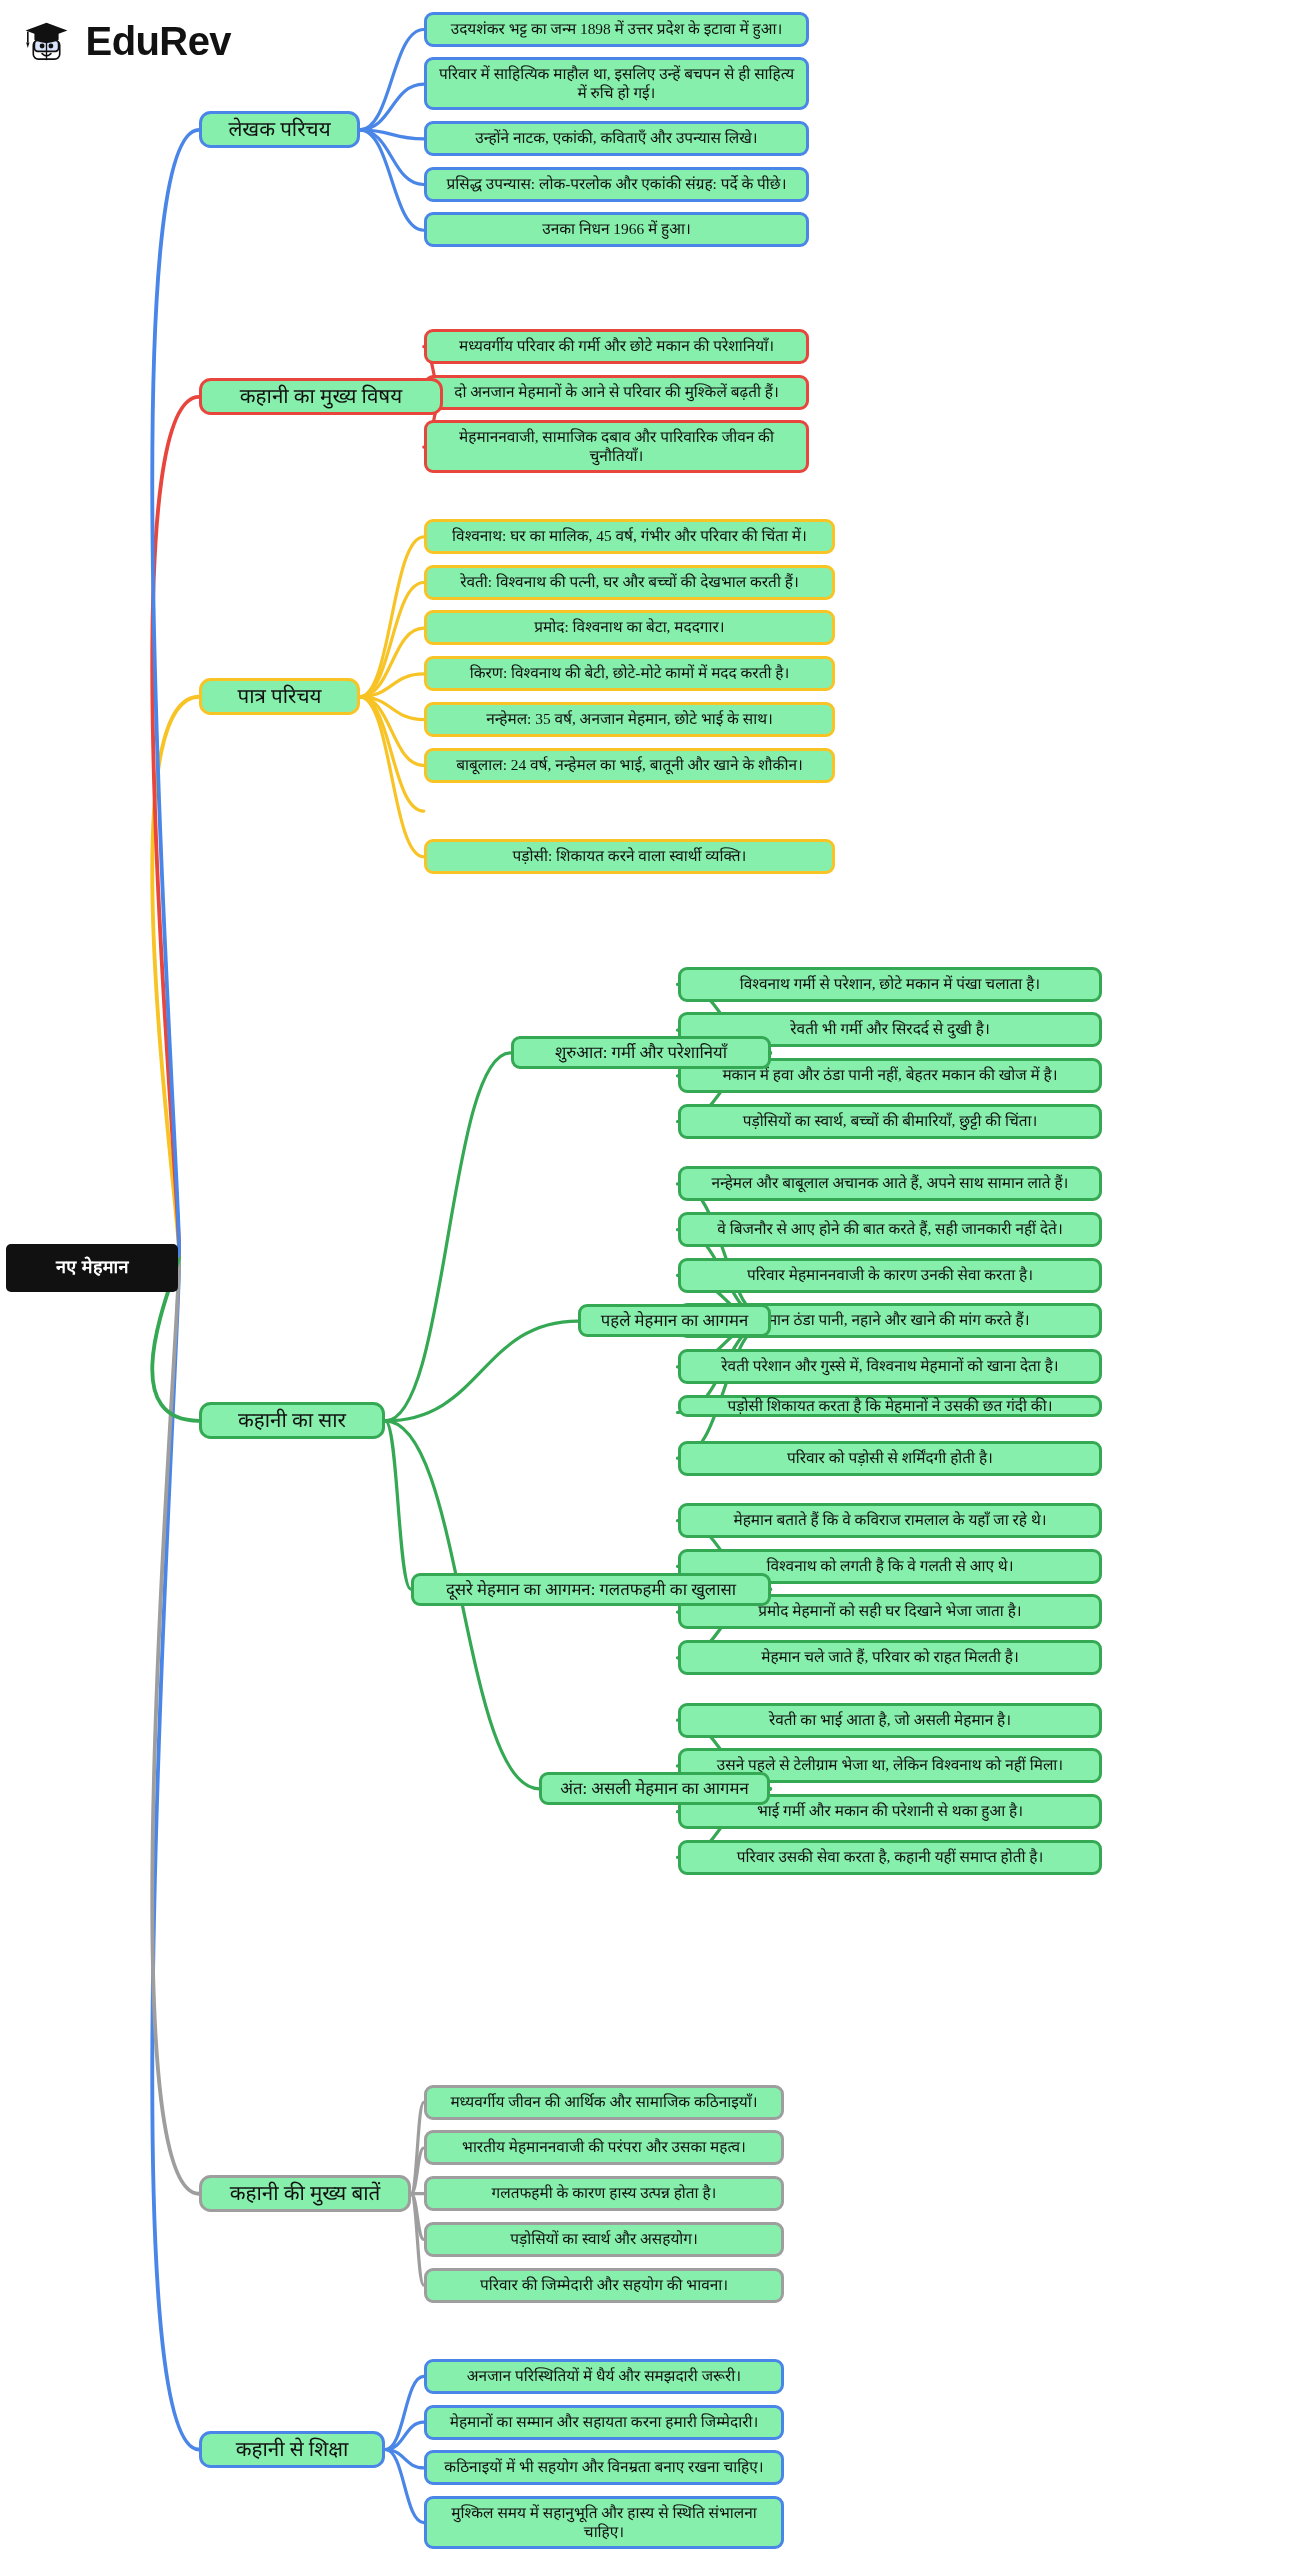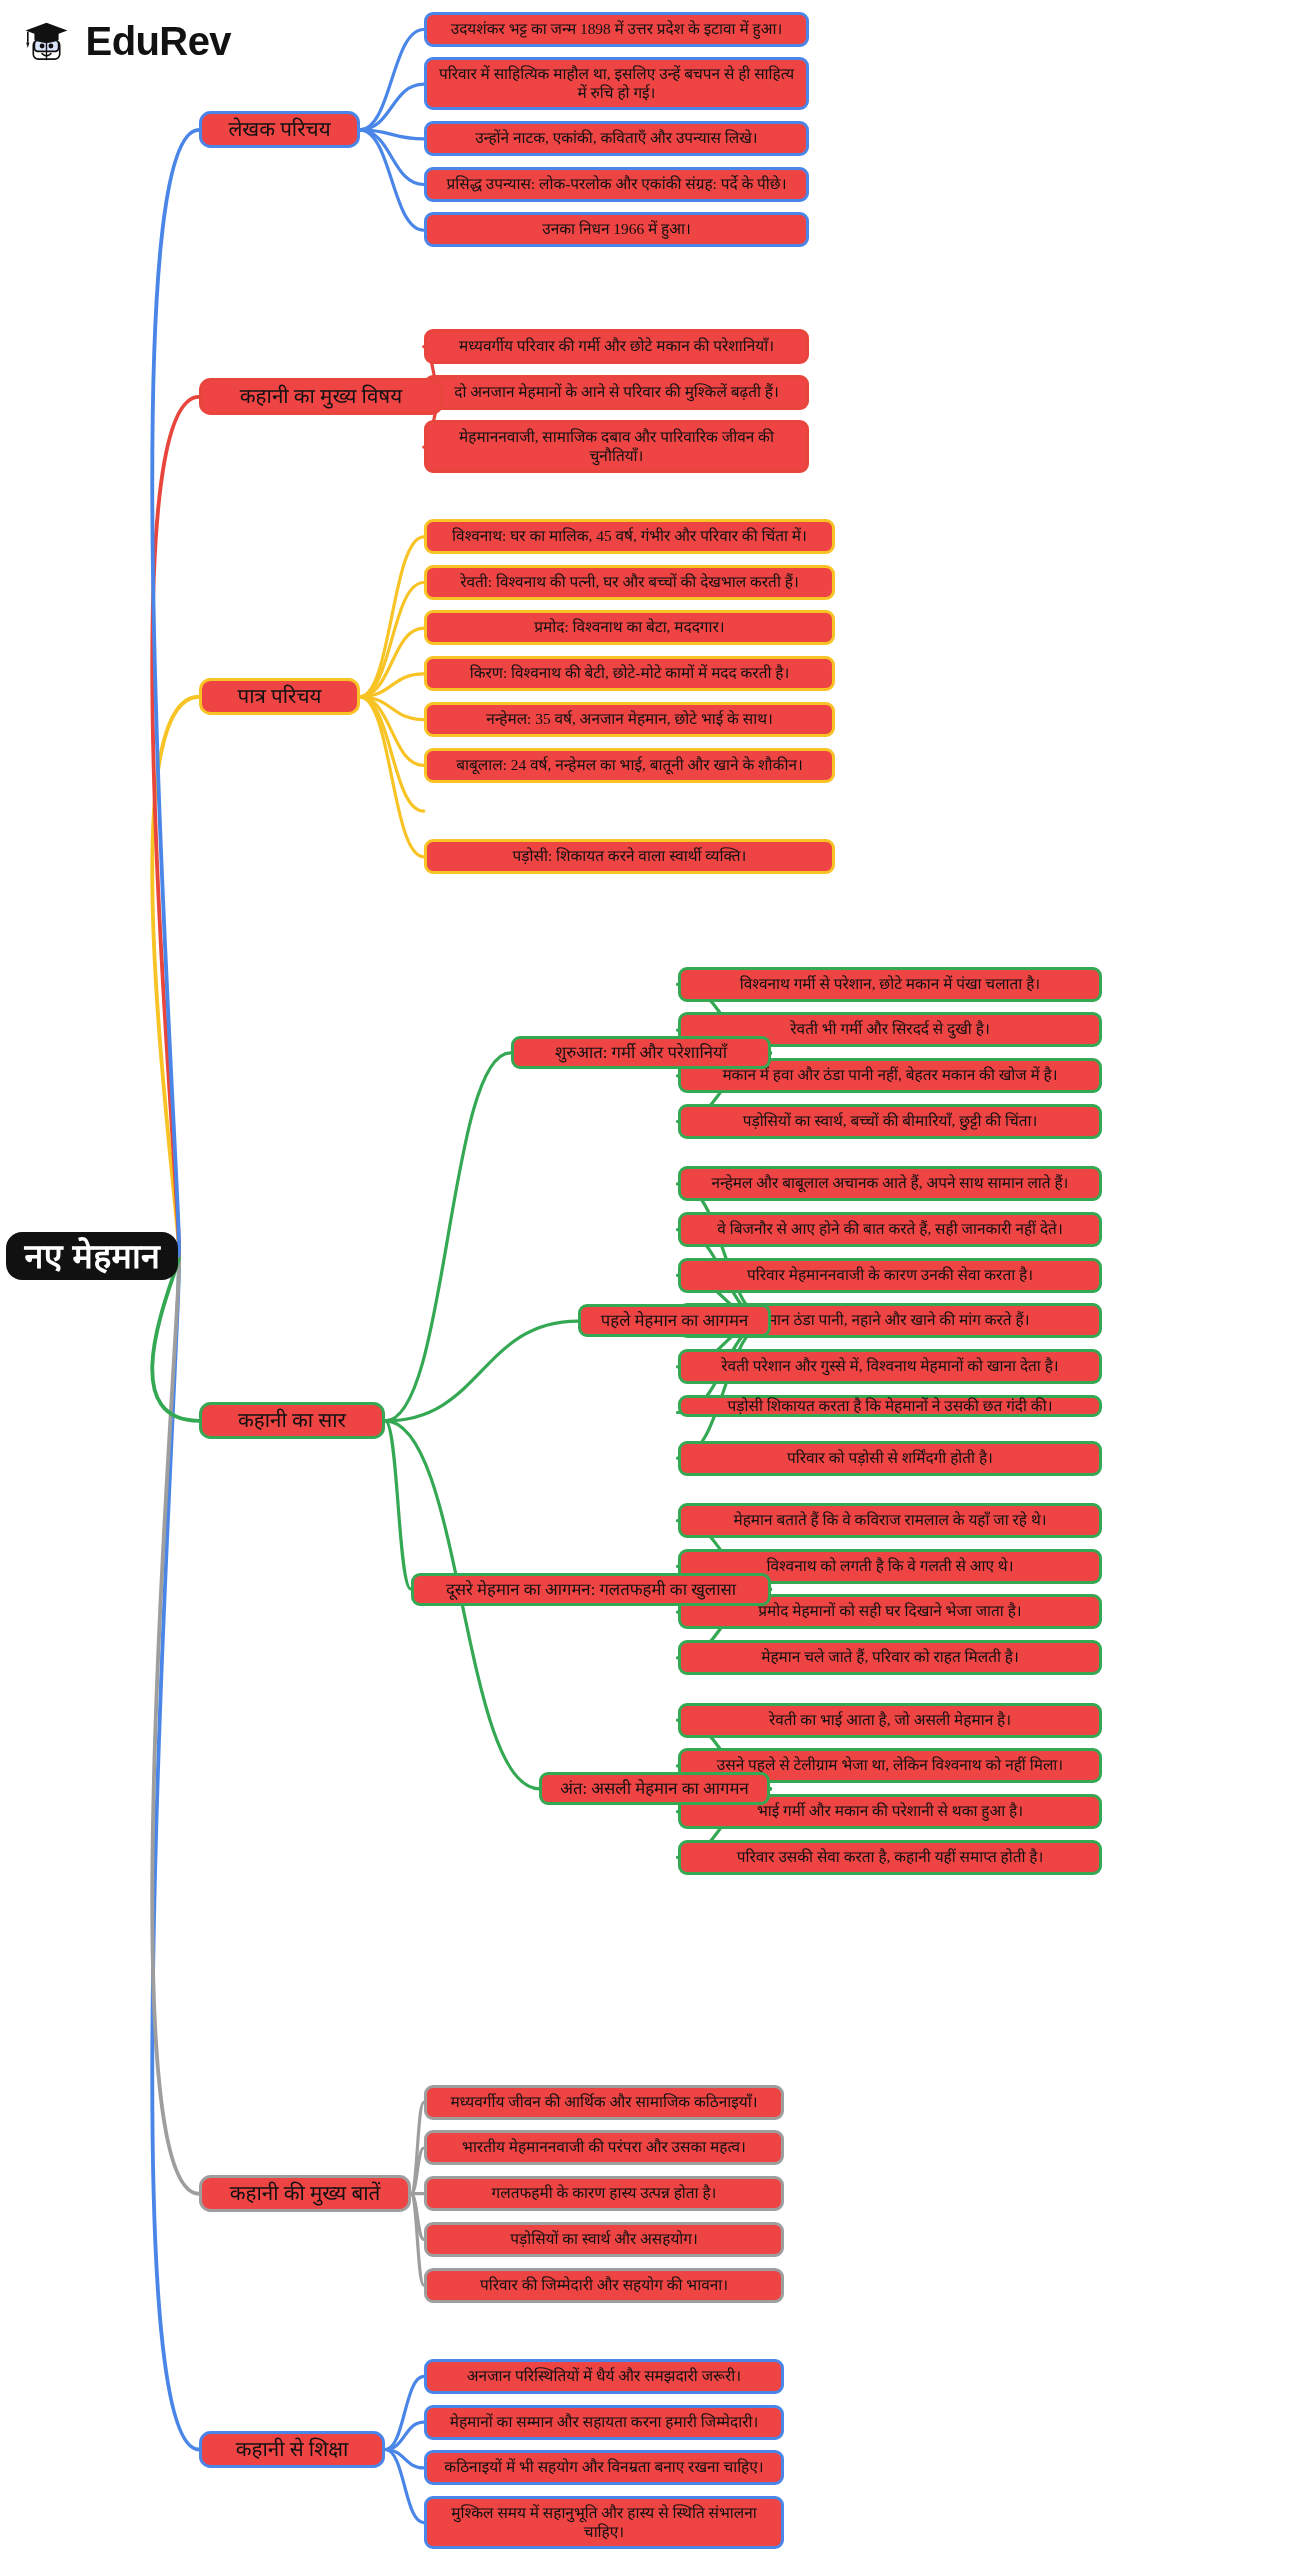--- a/index.html
+++ b/index.html
@@ -5,34 +5,35 @@
 <style>
   html,body{margin:0;padding:0;background:#ffffff;}
   body{
     font-family:"Liberation Serif","DejaVu Serif",serif;
     width:1308px;height:2576px;position:relative;overflow:hidden;
   }
   #canvas{position:absolute;inset:0;width:1308px;height:2576px;}
   #links{position:absolute;left:0;top:0;width:1308px;height:2576px;pointer-events:none;}
   .node{
     position:absolute;box-sizing:border-box;
-    background:#ef4444;
+    background:#86efac;
     border-style:solid;
     display:flex;align-items:center;justify-content:center;
     text-align:center;
     line-height:1.18;
     color:#111111;
     padding:2.6px 6.4px;
   }
   .node-inner{display:block;width:100%;}
   
   .root{
-    background:#111111;color:#ffffff;border:none;border-radius:16px;
-    font-size:34px;font-weight:700;letter-spacing:0.3px;
+    background:#111111;color:#ffffff;border:none;border-radius:5px;
+    font-size:18px;font-weight:700;letter-spacing:0.3px;
     font-family:"Liberation Sans","DejaVu Sans",sans-serif;
+    margin-top:12px;
   }
   
   .lvl1{border-width:3.2px;border-radius:11.6px;font-size:20.6px;}
   
   .lvl2{border-width:3.2px;border-radius:9px;font-size:16.7px;}
   
   .leaf{border-width:3.2px;border-radius:9px;font-size:15.4px;}
 
   
   #logo{position:absolute;left:19px;top:14px;display:flex;align-items:center;gap:11.6px;}

